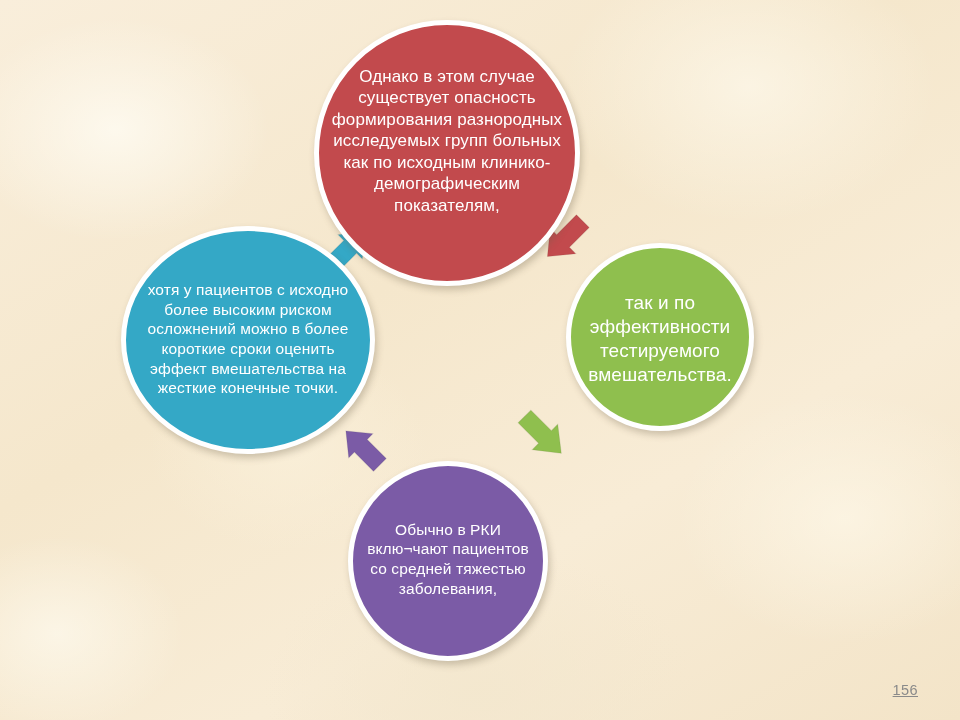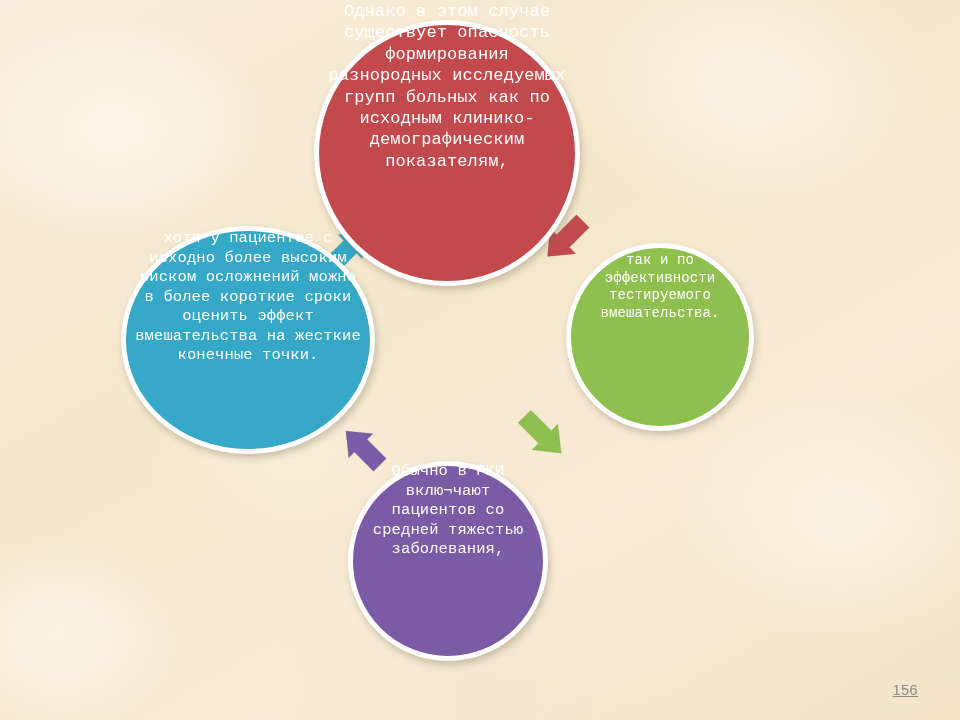--- a/index.html
+++ b/index.html
@@ -30,24 +30,24 @@
     overflow: hidden;
   }
 
   
   .circle {
     position: absolute;
     border-radius: 50%;
     box-sizing: border-box;
     border: 5px solid #ffffff;
     display: flex;
+    align-items: center;
     justify-content: center;
     box-shadow: 2px 4px 7px rgba(110,95,75,0.32);
     z-index: 3;
-    font-family: Liberation Mono, monospace;
   }
   .circle .ctext {
     color: #ffffff;
     text-align: center;
     line-height: 1.26;
     white-space: pre-line;
     padding: 0 6px;
     letter-spacing: 0.1px;
   }
 
@@ -60,21 +60,21 @@
     font-size: 17px;
     margin-top: -24px;
   }
 
   #circle-green {
     left: 566px;  top: 243px;
     width: 188px; height: 188px;
     background: #8fbf4e;
   }
   #circle-green .ctext {
-    font-size: 14px;
+    font-size: 19px;
     margin-top: 4px;
   }
 
   #circle-blue {
     left: 121px;  top: 226px;
     width: 254px; height: 228px;
     background: #34a8c6;
   }
   #circle-blue .ctext {
     font-size: 15.5px;

